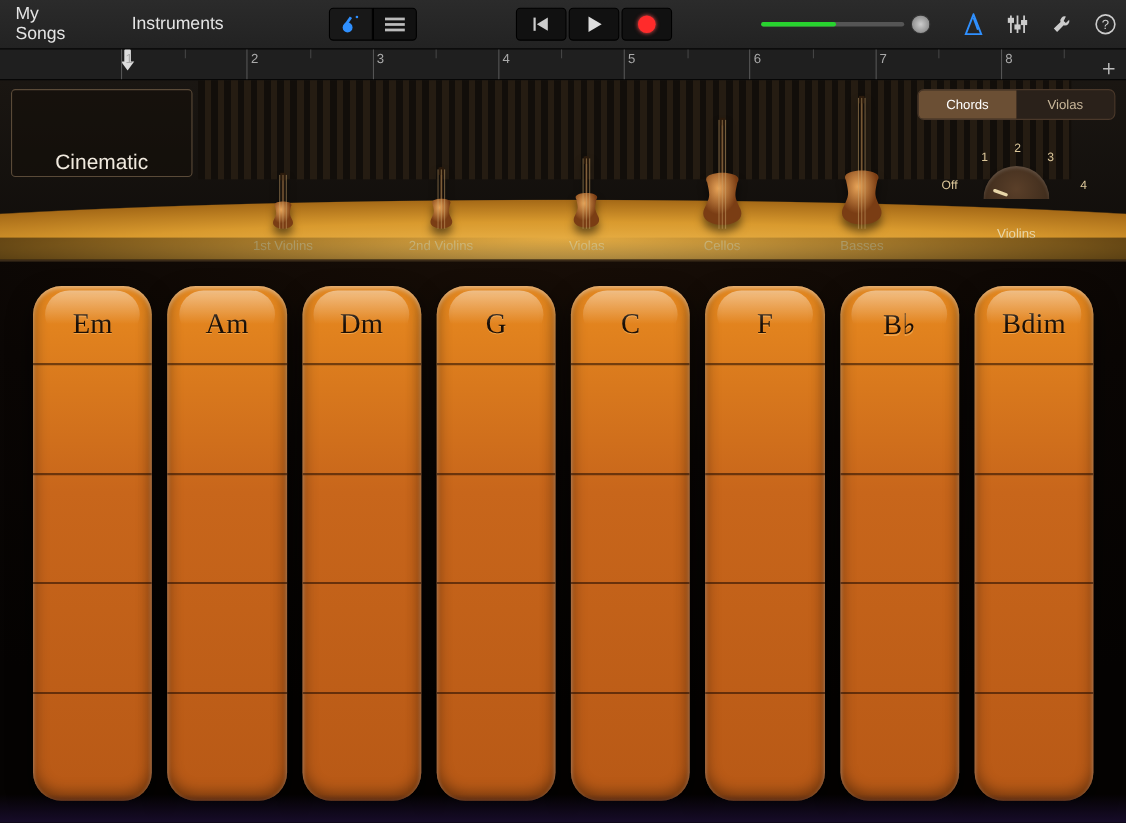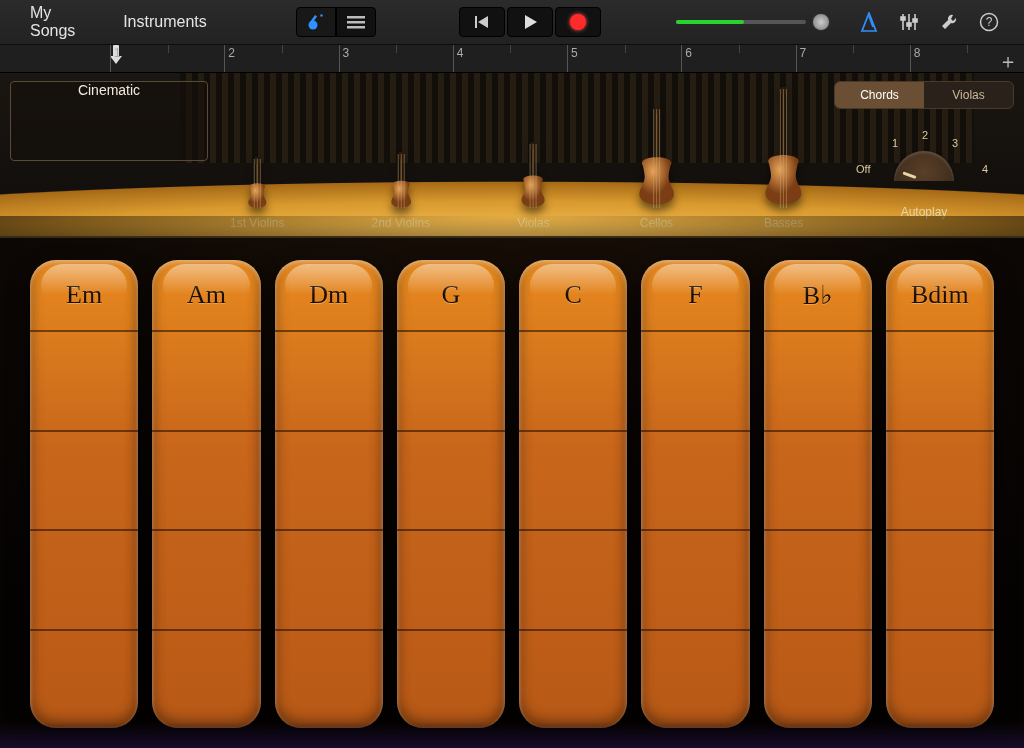--- a/index.html
+++ b/index.html
@@ -3,21 +3,21 @@
 <meta charset="utf-8">
 <style>
   * { box-sizing: border-box; margin: 0; padding: 0; }
   html, body { width: 1024px; height: 748px; overflow: hidden; font-family: -apple-system, "Helvetica Neue", Arial, sans-serif; background:#000; }
   
   .toolbar {
     height: 45px;
     background: linear-gradient(#2b2b2b,#222);
     border-bottom: 1px solid #0d0d0d;
     display: flex; align-items: center;
-    padding: 0 24px; gap: 26px;
+    padding: 0 8px; gap: 26px;
     color: #ddd;
   }
   .toolbar .txt-btn { font-size: 16px; color:#e4e4e4; cursor:pointer; padding:4px 6px;}
   .spacer-s { width: 40px; }
   .tool-group { display:flex; gap:0; }
   .tool-btn {
     width:40px; height:30px; background:#111; border-radius:4px;
     display:flex; align-items:center; justify-content:center; color:#bbb;
     border:1px solid #000; cursor:pointer;
   }
@@ -54,23 +54,23 @@
     background:
       radial-gradient(ellipse 140% 60% at 50% 100%, #f4c15a 0%, #d99a2e 35%, #a66a17 55%, transparent 56%),
       linear-gradient(#1a1612,#100d0a);
     border-bottom: 2px solid #3a2a18;
   }
   .curtain{position:absolute;left:180px;right:50px;top:0;height:90px;
     background:repeating-linear-gradient(90deg,#120e0a 0 6px,#251c12 6px 12px);}
   .stage-floor-shadow{position:absolute;left:0;right:0;bottom:0;height:20px;
     background:radial-gradient(ellipse 60% 200% at 50% 0%,rgba(0,0,0,0.0),rgba(0,0,0,0.6));}
   .preset-frame{
-    position:absolute; left:10px; top:8px; width:198px; height:80px;
+    position:absolute; left:10px; top:8px; width:165px; height:80px;
     border:1px solid #5a4a38; border-radius:4px; background:rgba(20,15,10,0.55);
-    display:flex; align-items:flex-start; justify-content:center; color:#f0e9de; font-size:14px;
+    display:flex; align-items:flex-end; justify-content:center; color:#f0e9de; font-size:19px;
     cursor:pointer;
   }
   .instr-row{position:absolute;left:230px;right:220px;bottom:6px;display:flex;justify-content:space-between;align-items:flex-end;color:#e9d08a;font-size:12px;}
   .instr{display:flex;flex-direction:column;align-items:center;gap:4px;cursor:pointer;}
   .instr svg{filter:drop-shadow(0 6px 4px rgba(0,0,0,0.5));}
   .side-panel{position:absolute;right:10px;top:8px;width:180px;color:#e9d08a;font-size:12px;}
   .seg{display:flex;background:#2a211a;border:1px solid #4a382a;border-radius:6px;overflow:hidden;}
   .seg div{flex:1;text-align:center;padding:6px 0;color:#c9b79a;cursor:pointer;}
   .seg .sel{background:#6b4f34;color:#ffffff;}
   .dial-wrap{margin-top:14px;position:relative;height:80px;}
@@ -339,21 +339,21 @@
     <div class="dial-wrap">
       <div class="dial-labels">
         <span style="left:22px;top:40px">Off</span>
         <span style="left:58px;top:14px">1</span>
         <span style="left:88px;top:6px">2</span>
         <span style="left:118px;top:14px">3</span>
         <span style="left:148px;top:40px">4</span>
       </div>
       <div class="dial"></div>
     </div>
-    <div class="autoplay-cap">Autoplay</div>
+    <div class="autoplay-cap">Violins</div>
   </div>
 
   <div class="stage-floor-shadow"></div>
 </div>
 
 <div class="chord-area">
   <div class="strips" id="strips">
       <div class="strip">
         <div class="shine"></div>
     <div class="chord-label">Em</div>

